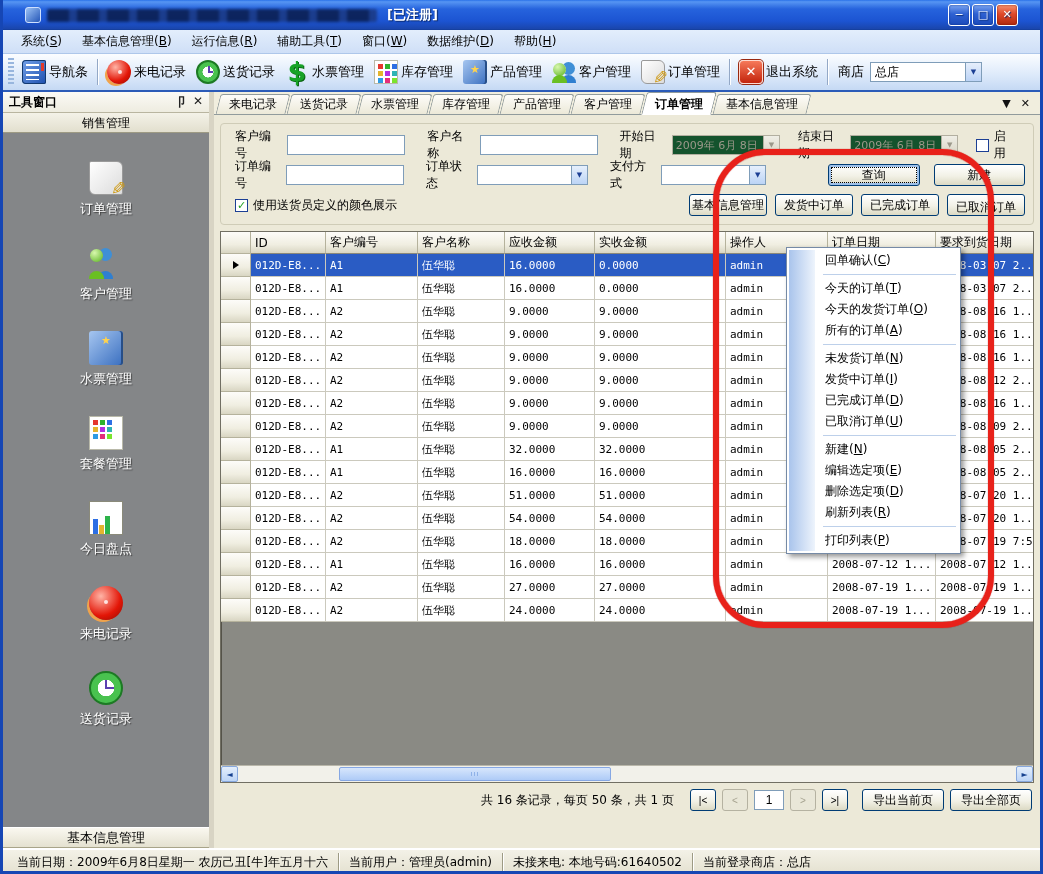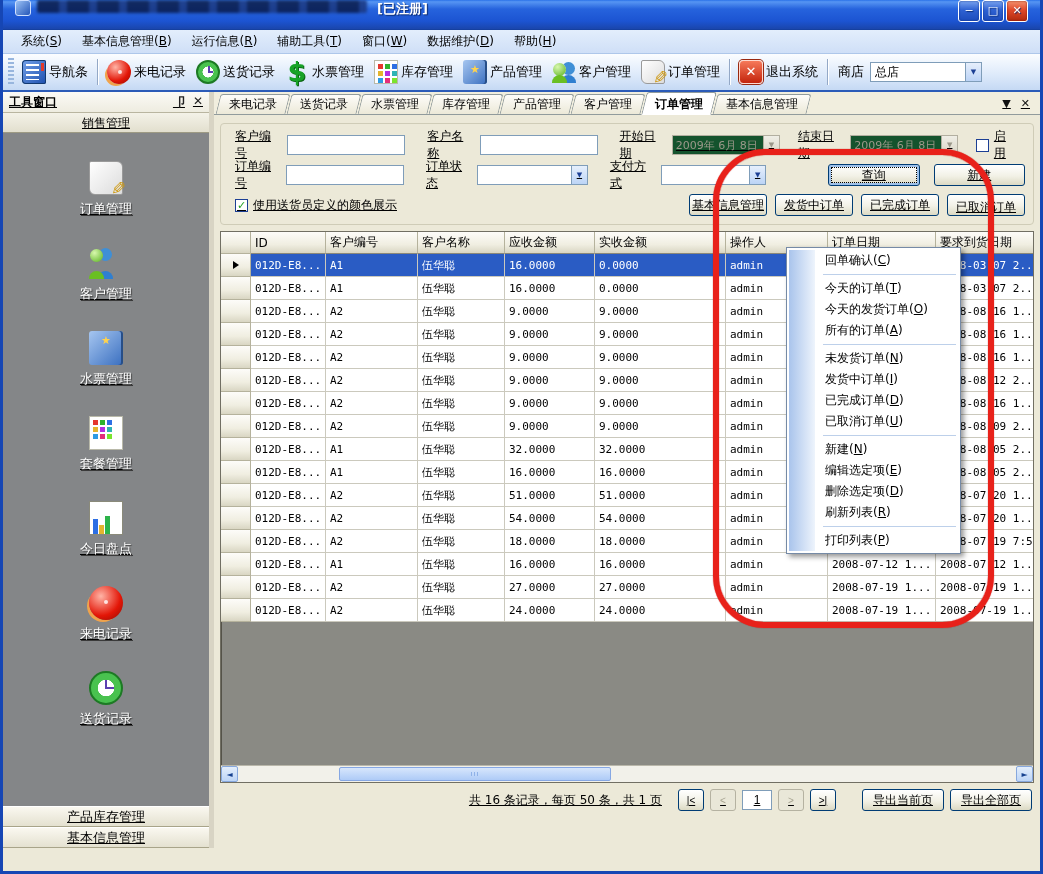--- a/index.html
+++ b/index.html
@@ -2,21 +2,21 @@
 <html><head>
 <meta charset="utf-8">
 <style>
   * { margin:0; padding:0; box-sizing:border-box; }
   html,body { width:1043px; height:874px; font-family:"DejaVu Sans","Liberation Sans",sans-serif; }
   .window { position:relative; width:1043px; height:874px; background:#ece9d8;
     border:3px solid #1646b4; border-top:0; overflow:hidden; }
 
   
   .titlebar { height:30px; background:linear-gradient(180deg,#2a72e8 0%,#5695f3 6%,#2663dd 30%,#1c54d2 70%,#1a46ad 96%,#123c96 100%);
-    display:flex; align-items:flex-start; padding:0 12px; color:#fff; font-weight:bold; font-size:13px;
+    display:flex; align-items:center; padding:0 22px; color:#fff; font-weight:bold; font-size:13px;
     text-shadow:1px 1px 1px #0a2a6e; }
   .app-icon { width:16px; height:16px; border-radius:3px; background:linear-gradient(135deg,#9cc2f5,#2456b8);
     border:1px solid #cfe0ff; margin-right:6px; flex:0 0 auto; }
   .title-redacted { height:13px; width:330px; margin-right:10px; border-radius:2px;
     background:repeating-linear-gradient(90deg,#0b1f52 0 22px,#1b3a86 22px 30px); filter:blur(1.5px); opacity:.9; }
   .win-btns { margin-left:auto; display:flex; gap:2px; }
   .win-btn { width:22px; height:22px; border-radius:3px; border:1px solid #fff; color:#fff;
     font-size:11px; line-height:19px; text-align:center; font-weight:bold;
     background:linear-gradient(180deg,#7aa4ef,#2e61d2 45%,#1c4bbb); box-shadow:inset 0 0 2px #0c2f85; }
   .win-btn.close { background:linear-gradient(180deg,#f3926f,#e0492a 45%,#b02a0e); box-shadow:inset 0 0 2px #7e1500; }
@@ -65,21 +65,21 @@
     background:#6abf22; box-shadow:9px 0 0 #2f7fd0; }
   .i-order { background:linear-gradient(135deg,#ffffff,#dcdcdc); border:1px solid #9a9a9a; border-radius:2px 6px 2px 6px; }
   .i-order::after { content:"✎"; position:absolute; right:-4px; bottom:-5px; color:#cf9a12; font-size:18px; transform:scaleX(-1); }
   .i-exit { background:linear-gradient(180deg,#f6795a,#c3240c); border-radius:4px; border:1px solid #ffd9cf; box-shadow:0 0 0 1px #99280f; }
   .i-exit::before { content:"✕"; position:absolute; width:100%; text-align:center; line-height:22px; color:#fff; font-weight:bold; font-size:13px; }
   .i-chart { background:#fff; border:1px solid #8a8a7a;
     background-image:linear-gradient(#2d6fe4,#2d6fe4),linear-gradient(#e4b52d,#e4b52d),linear-gradient(#2db34a,#2db34a);
     background-size:5px 15px,5px 9px,5px 18px; background-position:3px 100%,9px 100%,15px 100%; background-repeat:no-repeat; }
 
   
-  .main { display:flex; height:756px;text-decoration:underline; }
+  .main { display:flex; height:756px; }
   .sidebar { width:211px; display:flex; flex-direction:column; background:#848688; border-right:5px solid #d8d4c4; }
   .sb-title { height:21px; background:linear-gradient(180deg,#fbfaf6,#eeece0); display:flex; align-items:center;
     font-size:12px; font-weight:bold; padding:0 6px; border-bottom:1px solid #b9b5a0; }
   .sb-title .sp { margin-left:auto; display:flex; gap:8px; font-size:12px; font-weight:bold; color:#222; }
   .sb-section { height:20px; background:linear-gradient(180deg,#f4f2e8,#e2dfce); text-align:center; font-size:12px;
     line-height:20px; border-bottom:1px solid #9d9a84; }
   .sb-body { flex:1; overflow:hidden; display:flex; flex-direction:column; align-items:center; padding-top:28px; }
   .side-item { display:flex; flex-direction:column; align-items:center; margin-bottom:28px; cursor:pointer; }
   .side-item .icon { width:34px; height:34px; }
   .side-item .i-exit::before,.side-item .i-clock::before { }
@@ -289,21 +289,20 @@
           <div class="side-item">
             <span class="icon i-alarm"></span>
             <div class="lbl">来电记录</div>
           </div>
           <div class="side-item">
             <span class="icon i-clock"></span>
             <div class="lbl">送货记录</div>
           </div>
         </div>
       <div class="sb-groups" id="sidebar-groups">
-          <div class="sb-group">产品库存管理</div>
           <div class="sb-group">基本信息管理</div>
         </div>
     </div>
 
     <div class="content">
       <div class="tabbar" id="tabbar">
           <div class="tab"><span>来电记录</span></div>
           <div class="tab"><span>送货记录</span></div>
           <div class="tab"><span>水票管理</span></div>
           <div class="tab"><span>库存管理</span></div>
@@ -567,26 +566,32 @@
         </div>
       </div>
 
       <div class="pager">
         <span class="summary">共 16 条记录，每页 50 条，共 1 页</span>
         <button class="pg-btn">|&lt;</button>
         <button class="pg-btn disabled">&lt;</button>
         <input class="pg-input" value="1" style="">
         <button class="pg-btn disabled">&gt;</button>
         <button class="pg-btn">&gt;|</button>
-        <button class="btn" style="margin-left:20px">导出当前页</button>
+        <button class="btn" style="margin-left:8px">导出当前页</button>
         <button class="btn">导出全部页</button>
       </div>
     </div>
   </div>
 
+  <div class="statusbar" id="statusbar">
+      <span class="seg">当前日期：2009年6月8日星期一  农历己丑[牛]年五月十六</span>
+      <span class="seg">当前用户：管理员(admin)</span>
+      <span class="seg">未接来电: 本地号码:61640502</span>
+      <span class="seg">当前登录商店：总店</span>
+    </div>
 
   <div class="ctxmenu" id="ctxmenu">
       <div class="cm-item">回单确认(<u>C</u>)</div>
       <div class="cm-sep"></div>
       <div class="cm-item">今天的订单(<u>T</u>)</div>
       <div class="cm-item">今天的发货订单(<u>O</u>)</div>
       <div class="cm-item">所有的订单(<u>A</u>)</div>
       <div class="cm-sep"></div>
       <div class="cm-item">未发货订单(<u>N</u>)</div>
       <div class="cm-item">发货中订单(<u>I</u>)</div>

